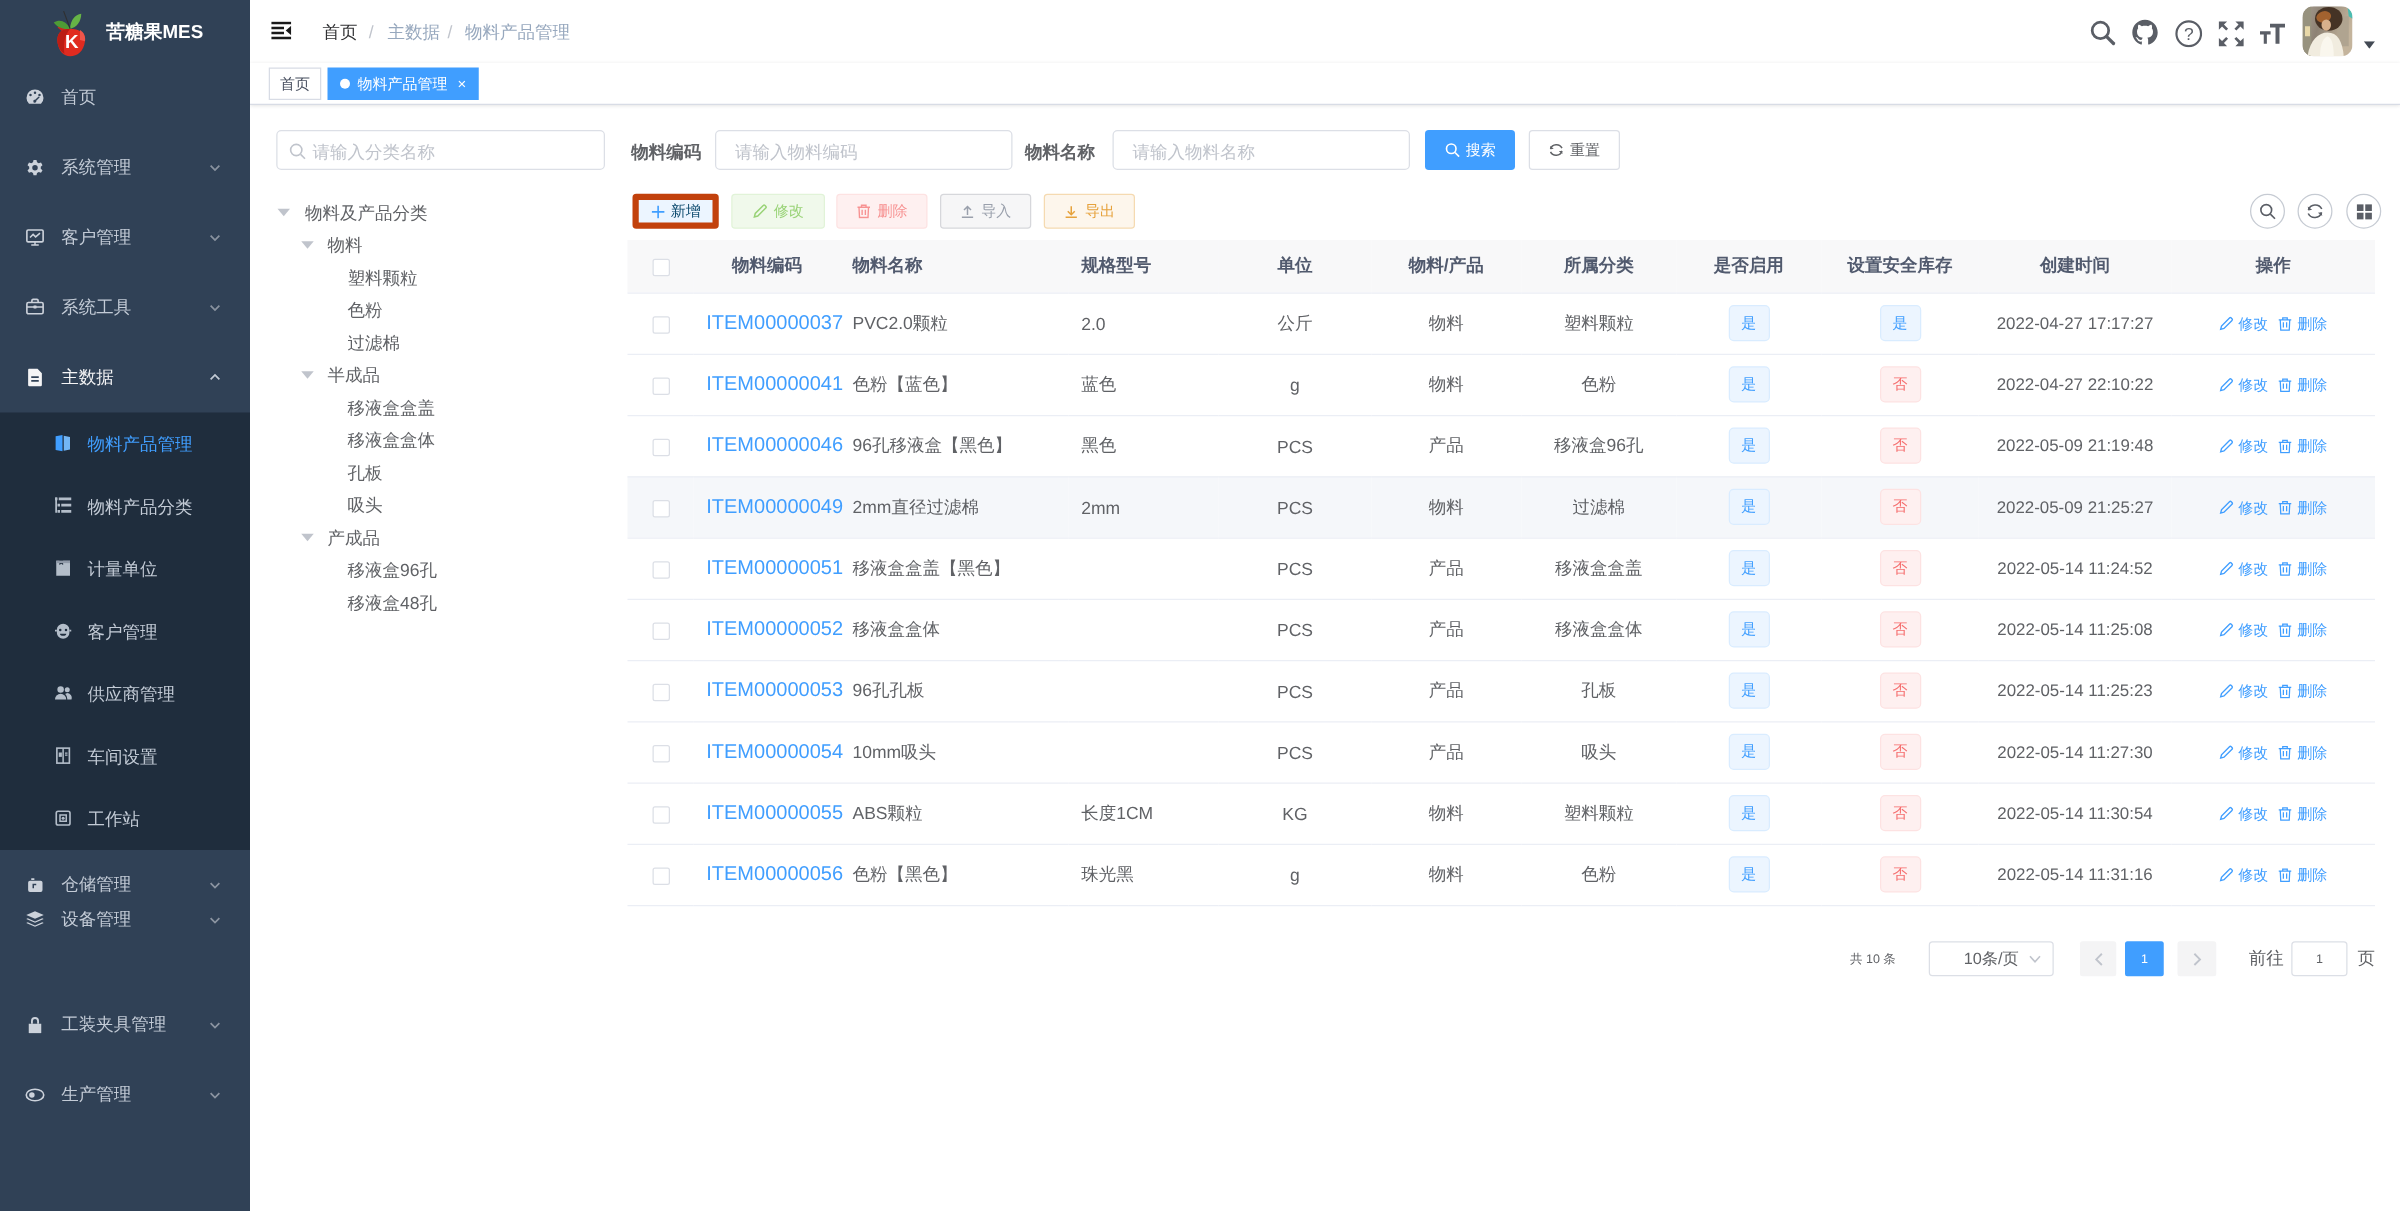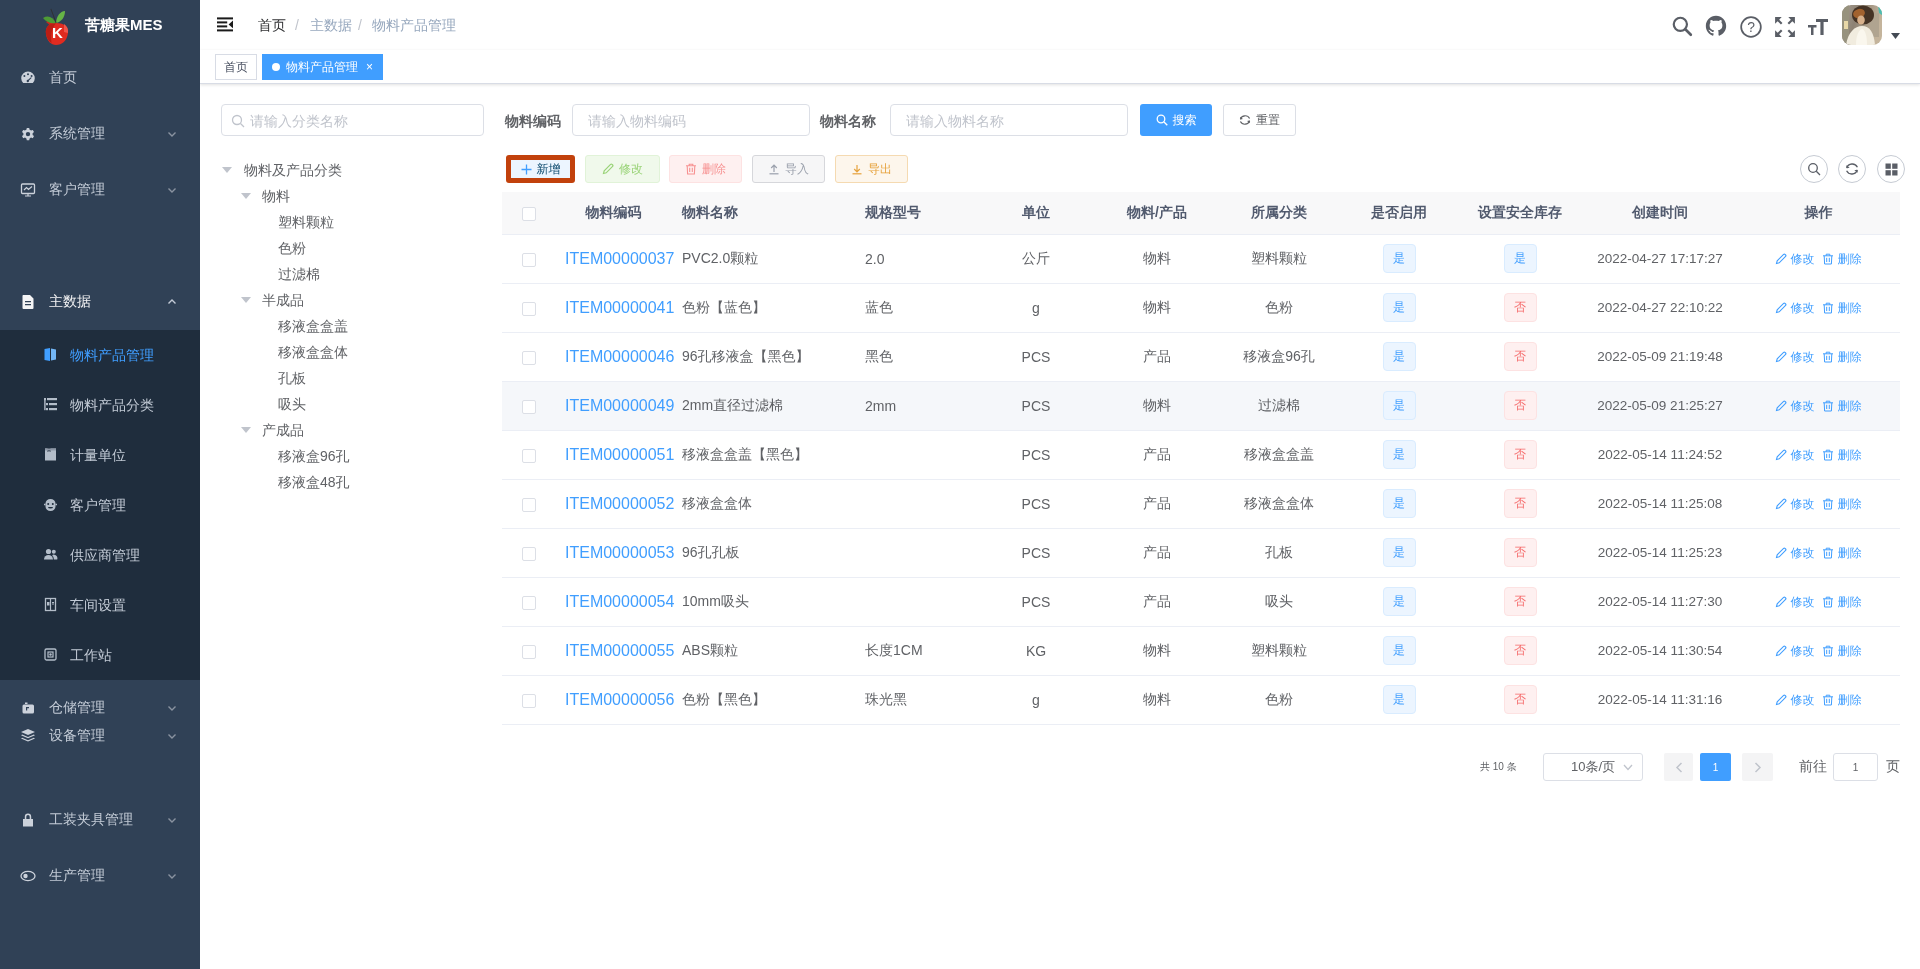--- a/index.html
+++ b/index.html
@@ -102,20 +102,32 @@
         <path d="M2.5 4.5 L6 8 L9.5 4.5" stroke="#8a93a0" stroke-width="1.4" fill="none"></path>
       </svg>
   </div>
   <div class="mi" style="top:162px;height:56px;">
     <svg class="ic" viewBox="0 0 16 16">
         <rect x="1.5" y="2" width="13" height="9.5" rx="1" fill="none" stroke="#ccd2db" stroke-width="1.3"></rect>
         <path d="M4 8 L6.5 5.5 L8.5 7.5 L12 4.5" stroke="#ccd2db" stroke-width="1.2" fill="none"></path>
         <path d="M8 11.5 L8 14 M5 14 L11 14" stroke="#ccd2db" stroke-width="1.2" fill="none"></path>
       </svg>
     <span class="tx">客户管理</span>
+    <svg class="ar" viewBox="0 0 12 12">
+        <path d="M2.5 4.5 L6 8 L9.5 4.5" stroke="#8a93a0" stroke-width="1.4" fill="none"></path>
+      </svg>
+  </div>
+  <div class="mi" style="top:218px;height:56px;">
+    <svg class="ic" viewBox="0 0 16 16">
+        <rect x="1.5" y="4" width="13" height="9" rx="1.2" fill="none" stroke="#ccd2db" stroke-width="1.3"></rect>
+        <path d="M5.5 4 L5.5 2.5 A1 1 0 0 1 6.5 1.5 L9.5 1.5 A1 1 0 0 1 10.5 2.5 L10.5 4" fill="none" stroke="#ccd2db" stroke-width="1.3"></path>
+        <path d="M1.5 7.5 L14.5 7.5" stroke="#ccd2db" stroke-width="1.2"></path>
+        <rect x="6.7" y="6.3" width="2.6" height="2.4" rx="0.5" fill="#ccd2db"></rect>
+      </svg>
+    <span class="tx">系统工具</span>
     <svg class="ar" viewBox="0 0 12 12">
         <path d="M2.5 4.5 L6 8 L9.5 4.5" stroke="#8a93a0" stroke-width="1.4" fill="none"></path>
       </svg>
   </div>
   <div class="mi" style="top:274px;height:56px;">
     <svg class="ic" viewBox="0 0 16 16">
         <path fill="#f4f4f5" d="M3 1 L10 1 L13.5 4.5 L13.5 14 A1 1 0 0 1 12.5 15 L3.5 15 A1 1 0 0 1 2.5 14 L2.5 2 A1 1 0 0 1 3 1 Z M5 7 L11 7 L11 8.3 L5 8.3 Z M5 10 L11 10 L11 11.3 L5 11.3 Z"></path>
         <path d="M5 7 L11 7 L11 8.3 L5 8.3 Z M5 10 L11 10 L11 11.3 L5 11.3 Z" fill="#304156"></path>
       </svg>
     <span class="tx white">主数据</span>

